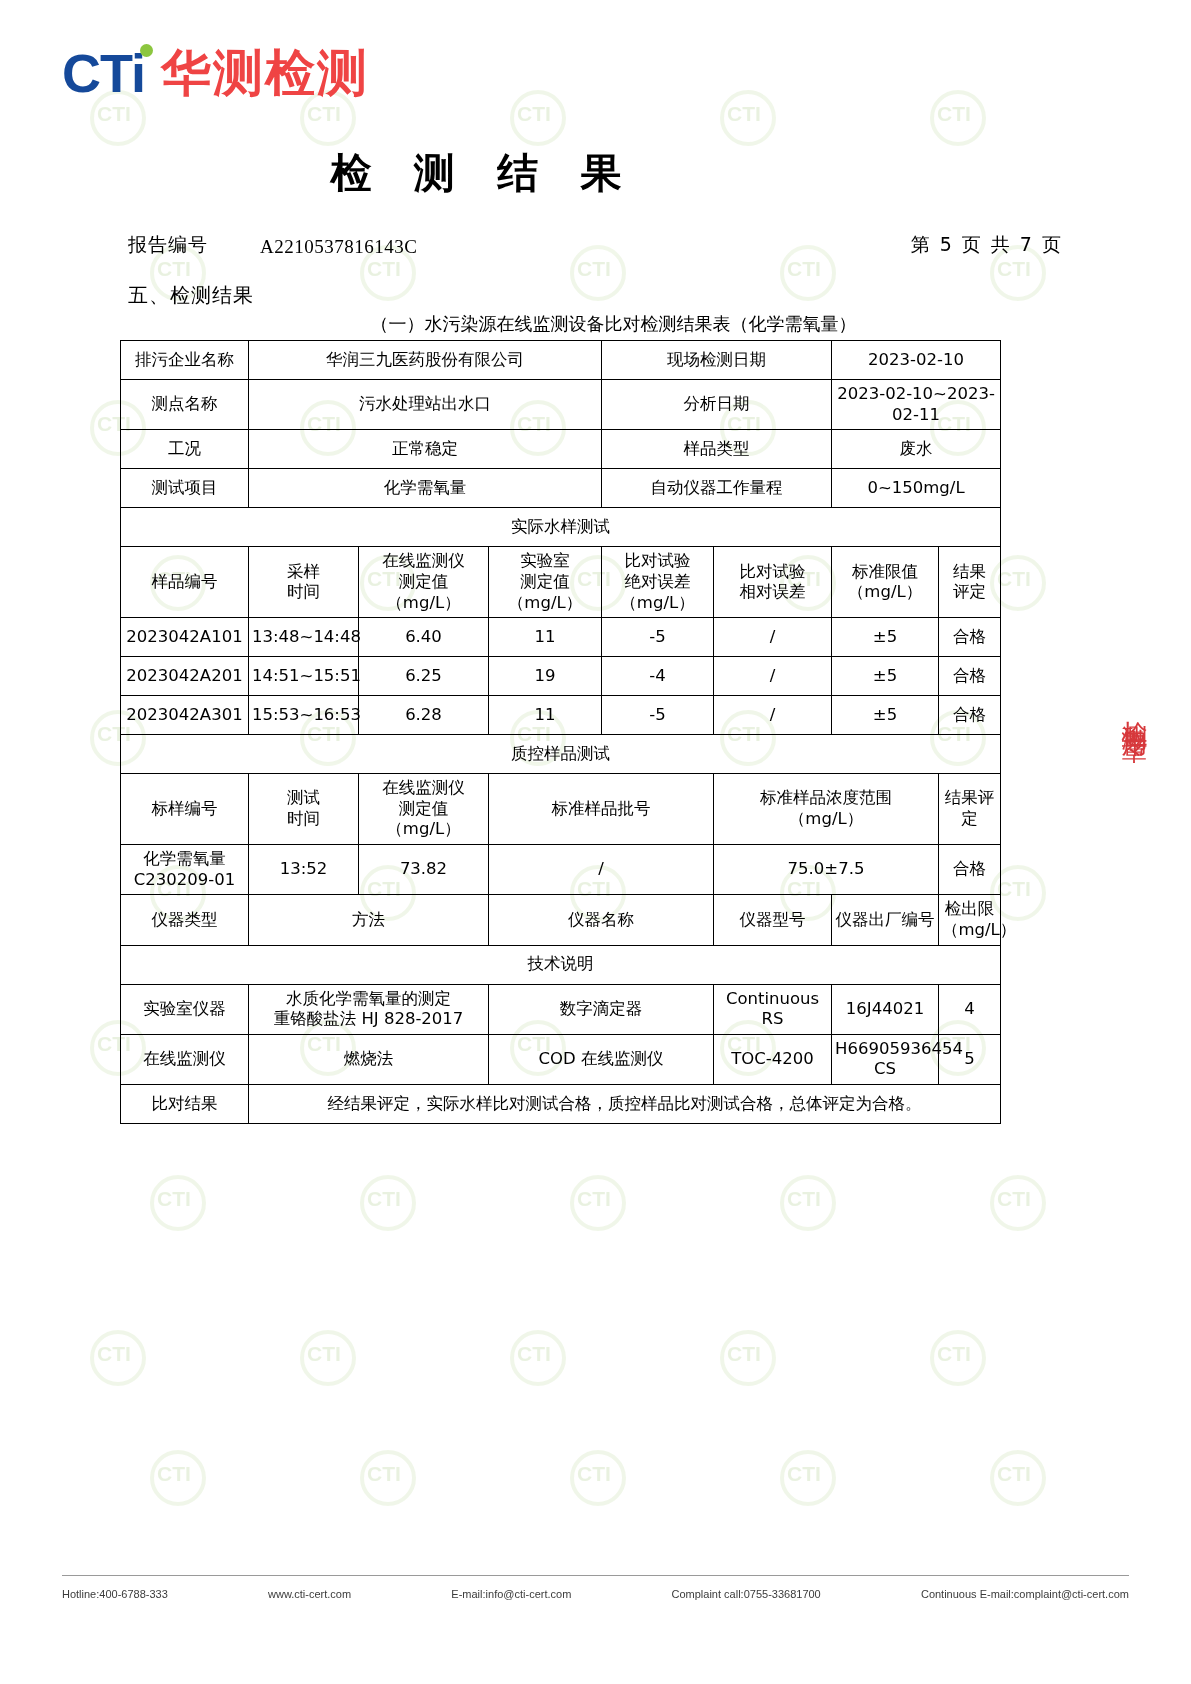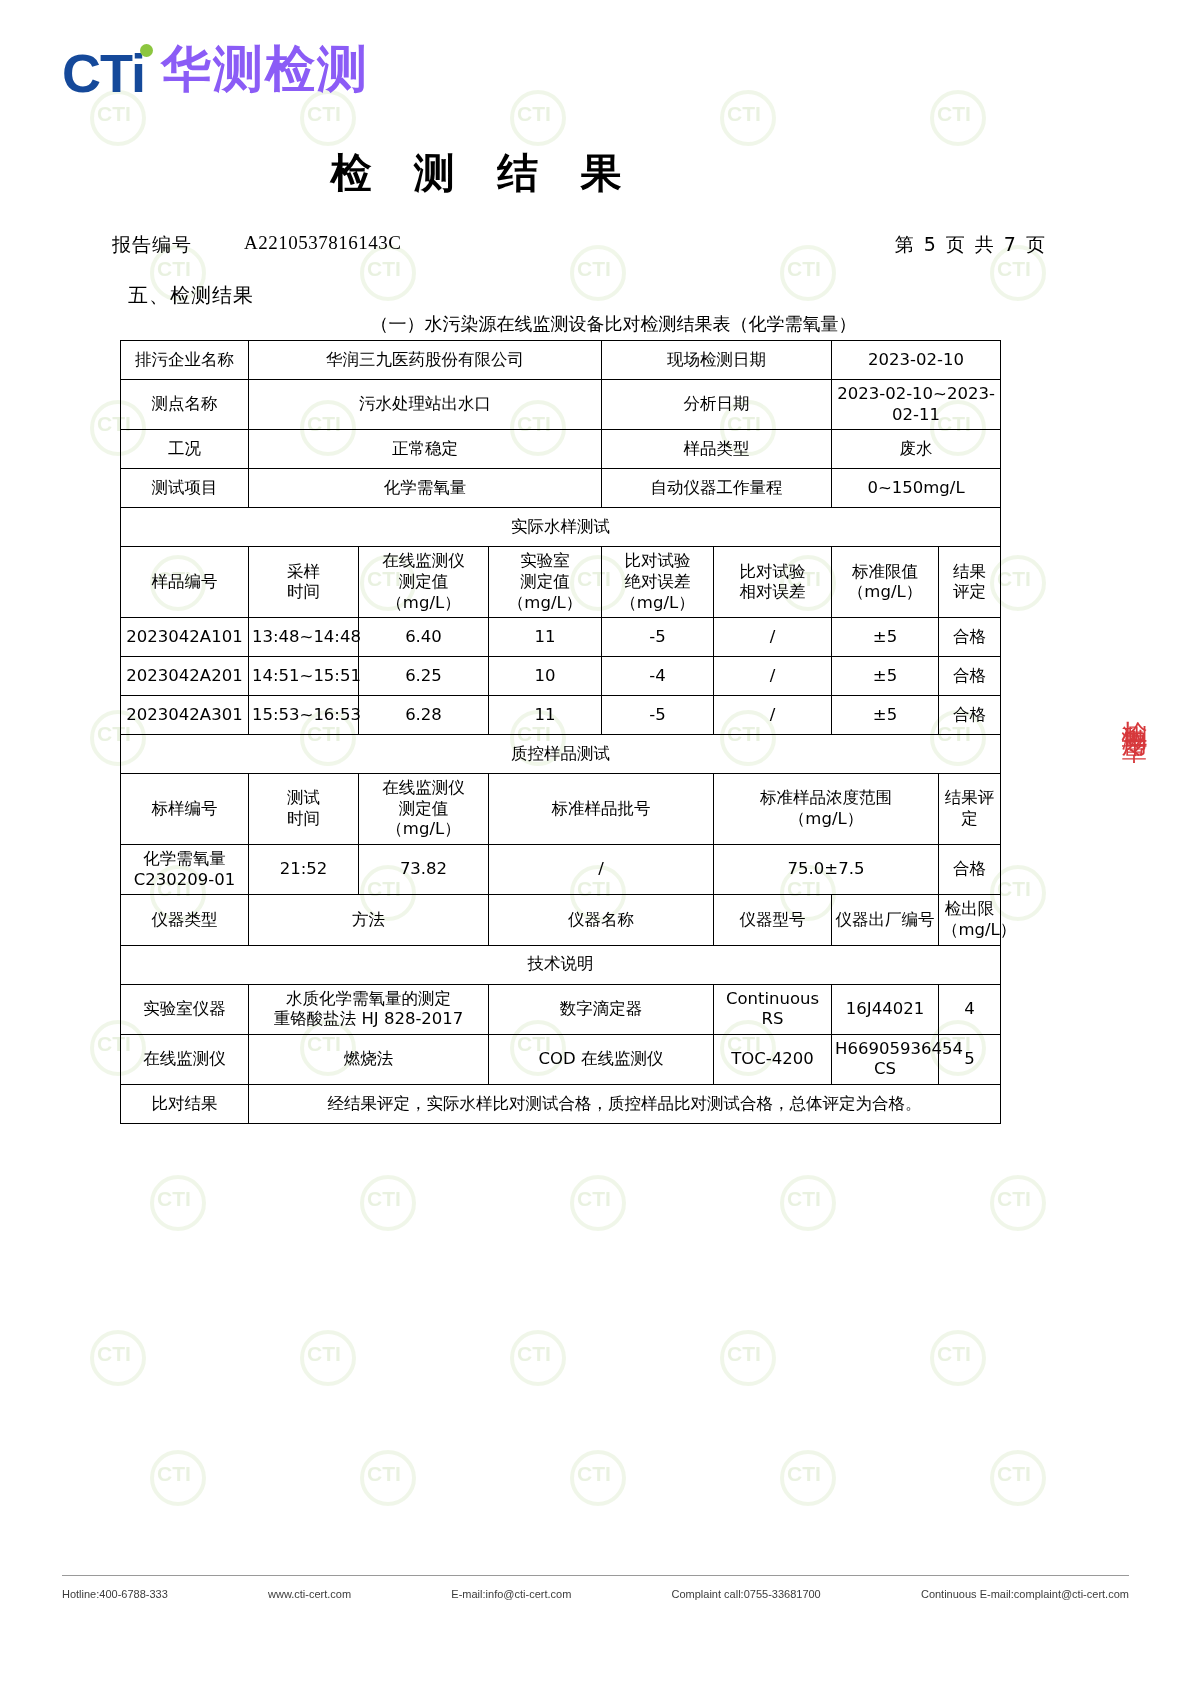--- a/index.html
+++ b/index.html
@@ -74,24 +74,24 @@
   .logo .dot {
     position: absolute;
     width: 13px;
     height: 13px;
     background: #8cc63f;
     border-radius: 50%;
     left: 78px;
     top: -2px;
   }
   .logo .cn {
-    font-family: Liberation Mono, monospace;
+    font-family: Liberation Serif, serif;
     font-weight: bold;
     font-size: 50px;
-    color: #8b5cf6;
+    color: #ef4444;
     margin-left: 16px;
     line-height: 1;
     letter-spacing: 2px;
   }
 
   
   .doc-title {
     position: absolute;
     top: 146px;
     left: 0;
@@ -101,24 +101,24 @@
     font-weight: bold;
     font-size: 41px;
     letter-spacing: 14px;
     z-index: 3;
   }
 
   
   .report-line {
     position: absolute;
     top: 232px;
-    left: 112px;
+    left: 128px;
     width: 935px;
     display: flex;
-    align-items: flex-start;
+    align-items: flex-end;
     font-size: 19px;
     z-index: 3;
   }
   .report-line .lbl {
     font-family: "DejaVu Sans", "Liberation Sans", sans-serif;
     letter-spacing: 1px;
   }
   .report-line .no {
     margin-left: 52px;
     font-family: "Liberation Serif", serif;
@@ -509,21 +509,21 @@
           <td class="num">11</td>
           <td class="num">-5</td>
           <td class="num">/</td>
           <td class="num">±5</td>
           <td>合格</td>
         </tr>
         <tr>
           <td class="num">2023042A201</td>
           <td class="num">14:51~15:51</td>
           <td class="num">6.25</td>
-          <td class="num">10</td>
+          <td class="num">19</td>
           <td class="num">-4</td>
           <td class="num">/</td>
           <td class="num">±5</td>
           <td>合格</td>
         </tr>
         <tr>
           <td class="num">2023042A301</td>
           <td class="num">15:53~16:53</td>
           <td class="num">6.28</td>
           <td class="num">11</td>
@@ -541,21 +541,21 @@
       <tr id="qc-header-row">
           <td colspan="1" class="tall">标样编号</td>
           <td colspan="1" class="tall">测试<br>时间</td>
           <td colspan="1" class="tall">在线监测仪<br>测定值<br>（mg/L）</td>
           <td colspan="2" class="tall">标准样品批号</td>
           <td colspan="2" class="tall">标准样品浓度范围<br>（mg/L）</td>
           <td colspan="1" class="tall">结果评定</td>
         </tr>
       <tr id="qc-data-row">
           <td colspan="1" class="tall">化学需氧量<br>C230209-01</td>
-          <td colspan="1" class="num tall">21:52</td>
+          <td colspan="1" class="num tall">13:52</td>
           <td colspan="1" class="num tall">73.82</td>
           <td colspan="2" class="num tall">/</td>
           <td colspan="2" class="num tall">75.0±7.5</td>
           <td colspan="1" class="tall">合格</td>
         </tr>
 
       <tr id="tech-header-row">
           <td colspan="1">仪器类型</td>
           <td colspan="2">方法</td>
           <td colspan="2">仪器名称</td>

